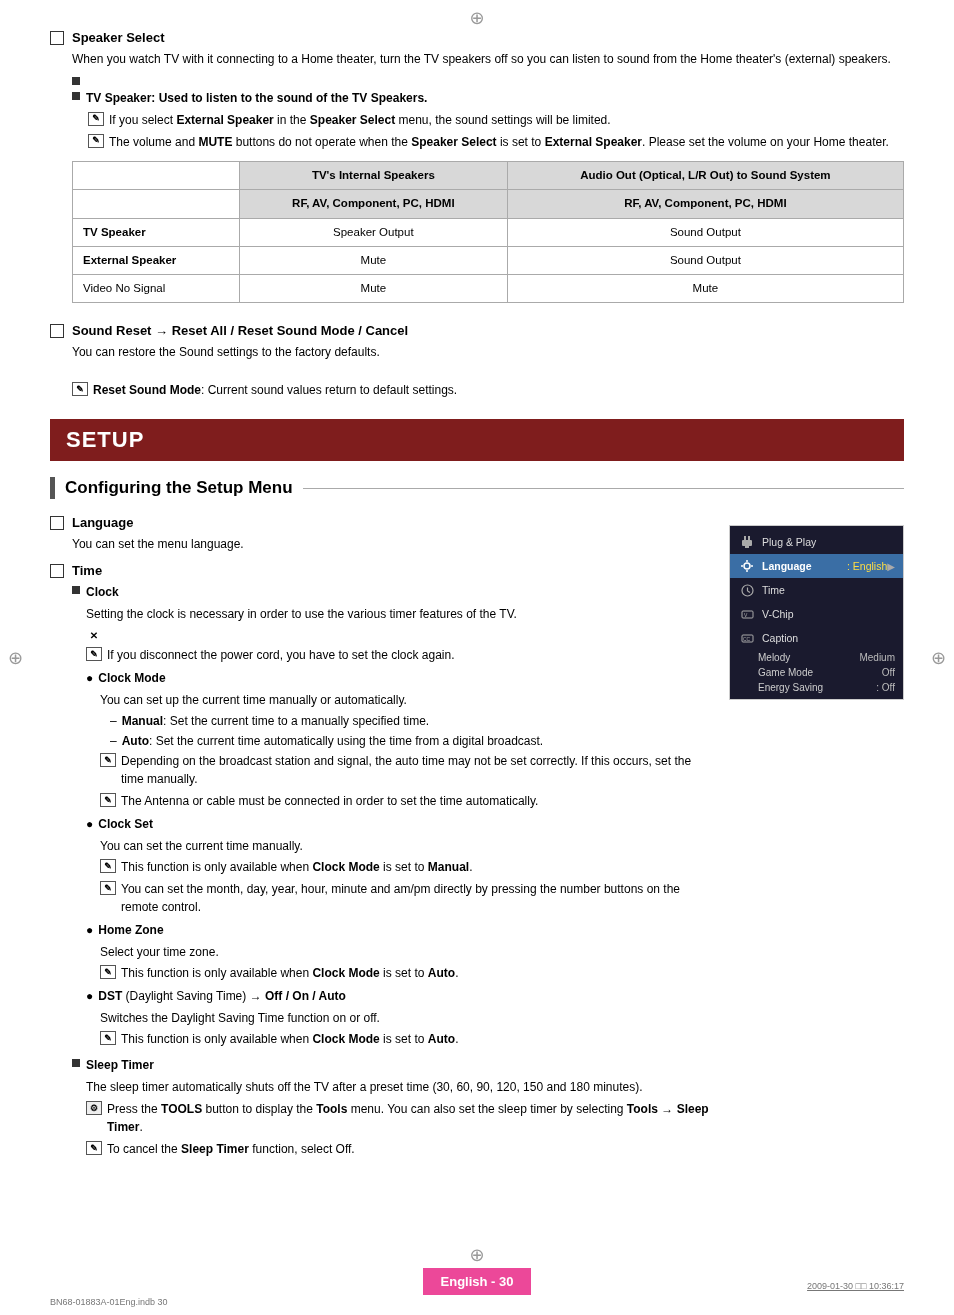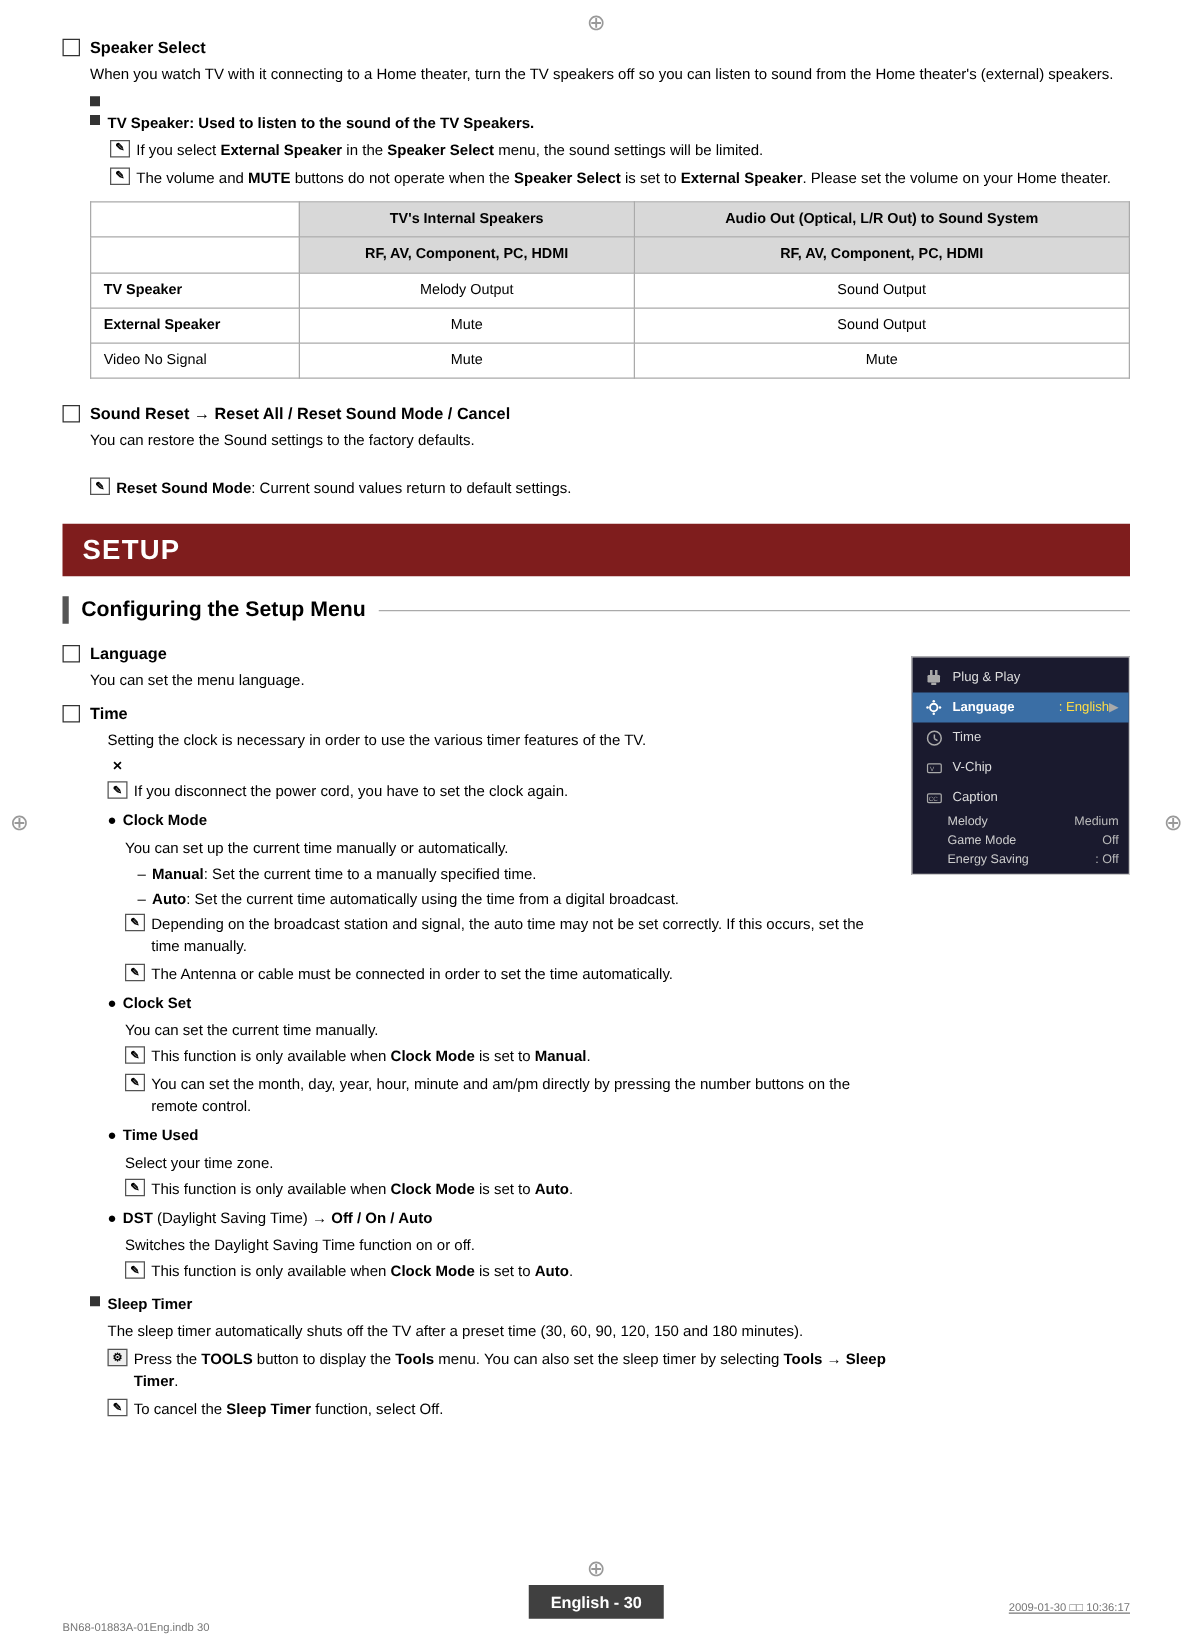--- a/index.html
+++ b/index.html
@@ -293,21 +293,21 @@
       position: absolute;
       bottom: 20px;
       left: 0;
       right: 0;
       display: flex;
       justify-content: center;
       align-items: center;
     }
 
     .footer-inner {
-      background: #404040;
+      background: #ec4899;
       color: #fff;
       padding: 6px 18px;
       font-size: 13px;
       font-weight: bold;
     }
 
     .footer-left-text {
       position: absolute;
       bottom: 8px;
       left: 50px;
@@ -386,21 +386,21 @@
           </tr>
           <tr>
             <th style="border:1px solid #aaa; background:#fff;"></th>
             <th>RF, AV, Component, PC, HDMI</th>
             <th>RF, AV, Component, PC, HDMI</th>
           </tr>
         </thead>
         <tbody>
           <tr>
             <td>TV Speaker</td>
-            <td>Melody Output</td>
+            <td>Speaker Output</td>
             <td>Sound Output</td>
           </tr>
           <tr>
             <td>External Speaker</td>
             <td>Mute</td>
             <td>Sound Output</td>
           </tr>
           <tr>
             <td style="font-weight:normal;">Video No Signal</td>
             <td>Mute</td>
@@ -446,20 +446,24 @@
         </div>
       </div>
 
       <div class="section">
         <div class="section-title-row">
           <div class="checkbox-icon"></div>
           <span class="section-heading">Time</span>
         </div>
         <div class="section-body">
 
+          <div class="bullet-row" style="margin-bottom:4px;">
+            <div class="bullet-square"></div>
+            <span class="bold">Clock</span>
+          </div>
 
           <div style="margin-left:14px;">
             <p style="margin-bottom:4px;">Setting the clock is necessary in order to use the various timer features of the TV.</p>
 
             <div class="bullet-row">
               <div class="note-icon" style="border:none;font-size:10px;">✕</div>
             </div>
 
             <div class="bullet-row">
               <div class="note-icon">✎</div>
@@ -499,21 +503,21 @@
                 <span>This function is only available when <strong>Clock Mode</strong> is set to <strong>Manual</strong>.</span>
               </div>
               <div class="bullet-row">
                 <div class="note-icon">✎</div>
                 <span>You can set the month, day, year, hour, minute and am/pm directly by pressing the number buttons on the remote control.</span>
               </div>
             </div>
 
             <div class="bullet-row" style="margin-top:5px;">
               <span style="margin-right:5px;">●</span>
-              <span class="bold">Time Used</span>
+              <span class="bold">Home Zone</span>
             </div>
             <div style="margin-left:14px;">
               <p style="margin-bottom:3px;">Select your time zone.</p>
               <div class="bullet-row">
                 <div class="note-icon">✎</div>
                 <span>This function is only available when <strong>Clock Mode</strong> is set to <strong>Auto</strong>.</span>
               </div>
             </div>
 
             <div class="bullet-row" style="margin-top:5px;">

